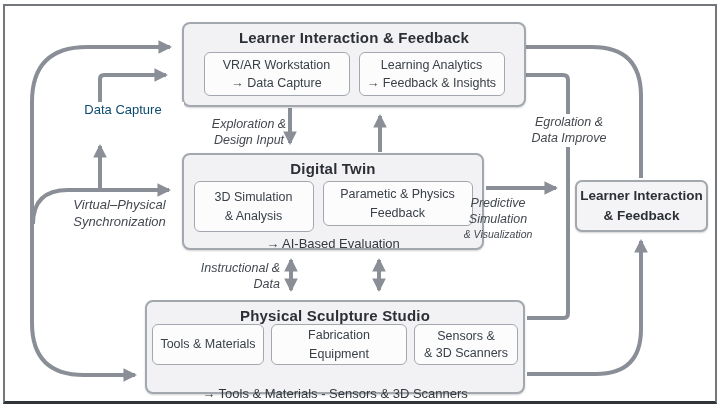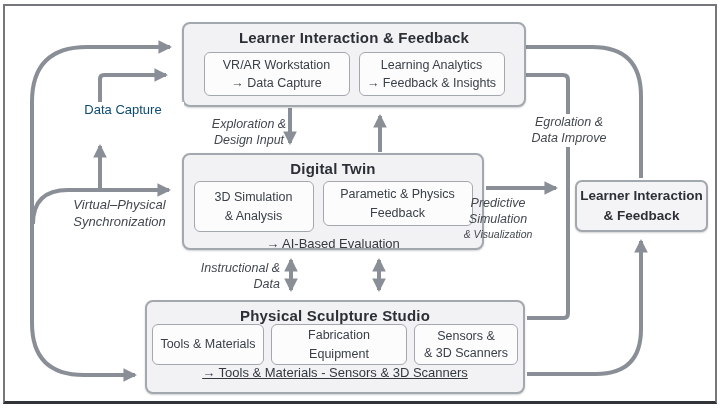--- a/index.html
+++ b/index.html
@@ -107,21 +107,21 @@
         <span>Tools &amp; Materials</span>
       </div>
       <div class="innerbox" style="width:136px;height:41px;">
         <span>Fabrication Equipment</span>
       </div>
       <div class="innerbox" style="width:104px;height:41px;line-height:1.35;">
         <span>Sensors &amp;</span>
         <span>&amp; 3D Scanners</span>
       </div>
     </div>
-    <div class="footerline" style="margin-top:0;text-decoration:underline;">→ Tools &amp; Materials - Sensors &amp; 3D Scanners</div>
+    <div class="footerline" style="margin-top:21px;">→ Tools &amp; Materials - Sensors &amp; 3D Scanners</div>
   </div>
 
   <div class="rightbox" style="left:575px;top:180px;width:133px;height:52px;">
     <span>Learner Interaction</span>
     <span>&amp; Feedback</span>
   </div>
 
   <div class="lbl bgwhite" style="left:62px;top:102px;width:118px;text-align:center;font-size:13px;color:#0c4a6e;">Data Capture</div>
 
   <div class="lbl it" style="left:193px;top:116px;width:112px;text-align:center;">

